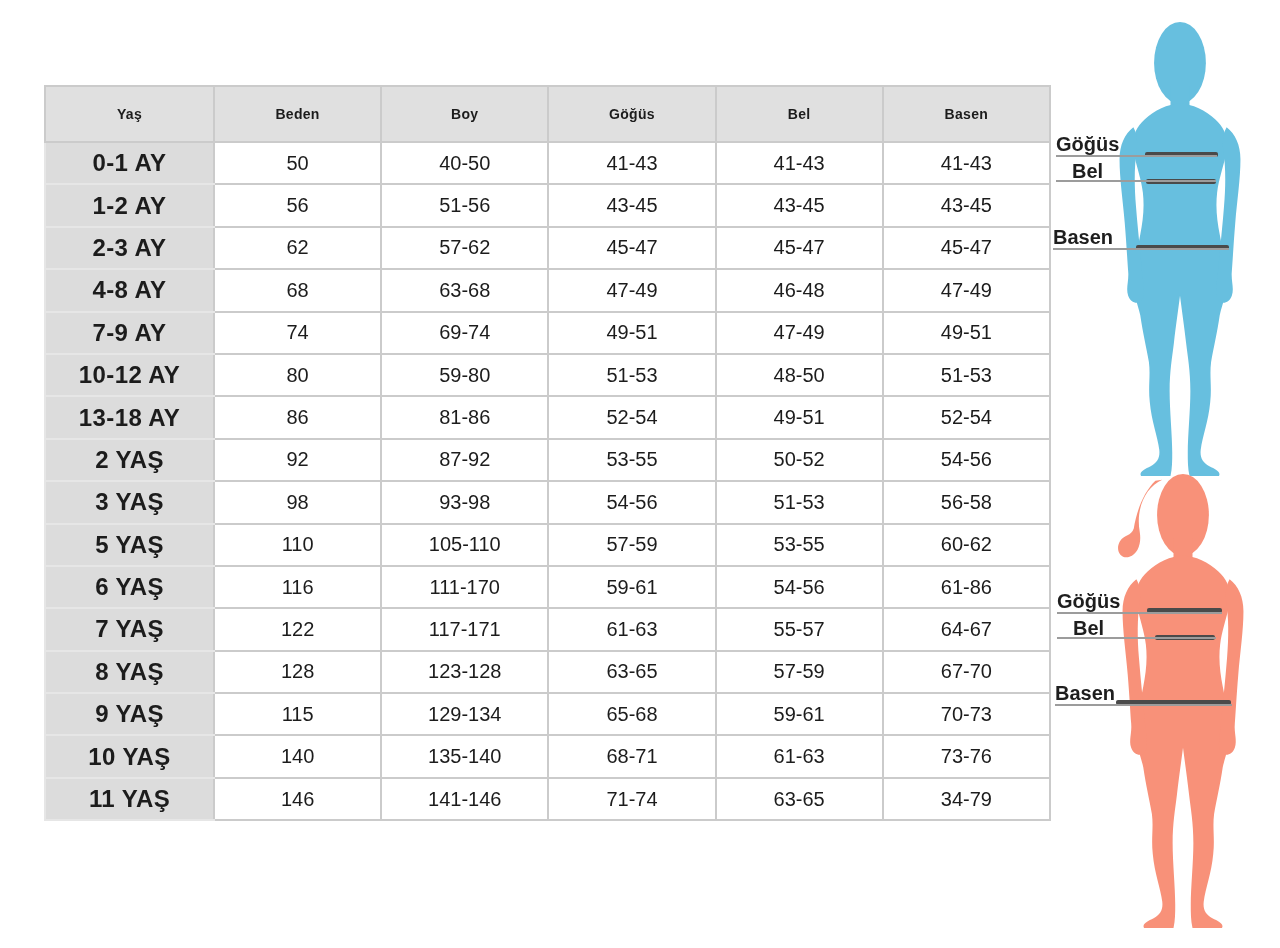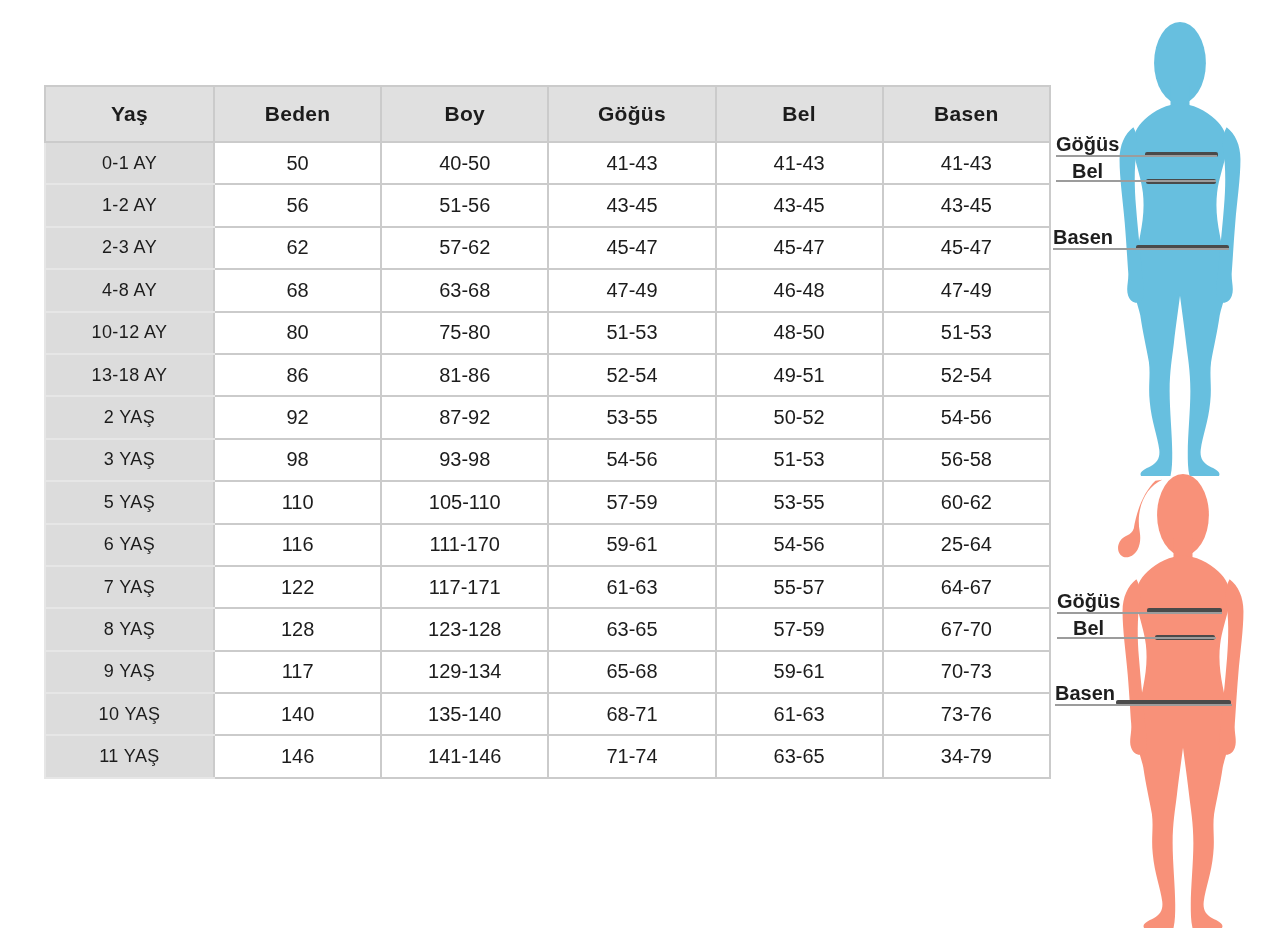--- a/index.html
+++ b/index.html
@@ -31,30 +31,30 @@
     border: 2px solid var(--border, #cbcbcb);
     text-align: center;
     vertical-align: middle;
     color: var(--text, #1c1c1c);
     overflow: hidden;
     white-space: nowrap;
   }
   .size-table thead th {
     background: var(--header-bg, #e0e0e0);
     height: 52px;
-    font-size: 21px;
+    font-size: 14px;
     font-weight: bold;
     letter-spacing: 0.3px;
     margin-left: 40px;
   }
   .size-table thead th:first-child { width: 165px; }
   .size-table tbody th {
     background: var(--row-header-bg, #dcdcdc);
-    font-weight: normal;
-    font-size: 18px;
+    font-weight: bold;
+    font-size: 24px;
     letter-spacing: 0.4px;
     border-color: #e6e6e6;
     border-right-color: var(--border, #cbcbcb);
   }
   .size-table tbody td {
     background: #ffffff;
     font-size: 20px;
     height: 38.4px;
   }
 
@@ -171,23 +171,31 @@
         </tr>
         <tr>
           <th>4-8 AY</th>
           <td>68</td>
           <td>63-68</td>
           <td>47-49</td>
           <td>46-48</td>
           <td>47-49</td>
         </tr>
         <tr>
+          <th>7-9 AY</th>
+          <td>74</td>
+          <td>69-74</td>
+          <td>49-51</td>
+          <td>47-49</td>
+          <td>49-51</td>
+        </tr>
+        <tr>
           <th>10-12 AY</th>
           <td>80</td>
-          <td>75-80</td>
+          <td>59-80</td>
           <td>51-53</td>
           <td>48-50</td>
           <td>51-53</td>
         </tr>
         <tr>
           <th>13-18 AY</th>
           <td>86</td>
           <td>81-86</td>
           <td>52-54</td>
           <td>49-51</td>
@@ -216,41 +224,41 @@
           <td>57-59</td>
           <td>53-55</td>
           <td>60-62</td>
         </tr>
         <tr>
           <th>6 YAŞ</th>
           <td>116</td>
           <td>111-170</td>
           <td>59-61</td>
           <td>54-56</td>
-          <td>25-64</td>
+          <td>61-86</td>
         </tr>
         <tr>
           <th>7 YAŞ</th>
           <td>122</td>
           <td>117-171</td>
           <td>61-63</td>
           <td>55-57</td>
           <td>64-67</td>
         </tr>
         <tr>
           <th>8 YAŞ</th>
           <td>128</td>
           <td>123-128</td>
           <td>63-65</td>
           <td>57-59</td>
           <td>67-70</td>
         </tr>
         <tr>
           <th>9 YAŞ</th>
-          <td>117</td>
+          <td>115</td>
           <td>129-134</td>
           <td>65-68</td>
           <td>59-61</td>
           <td>70-73</td>
         </tr>
         <tr>
           <th>10 YAŞ</th>
           <td>140</td>
           <td>135-140</td>
           <td>68-71</td>

